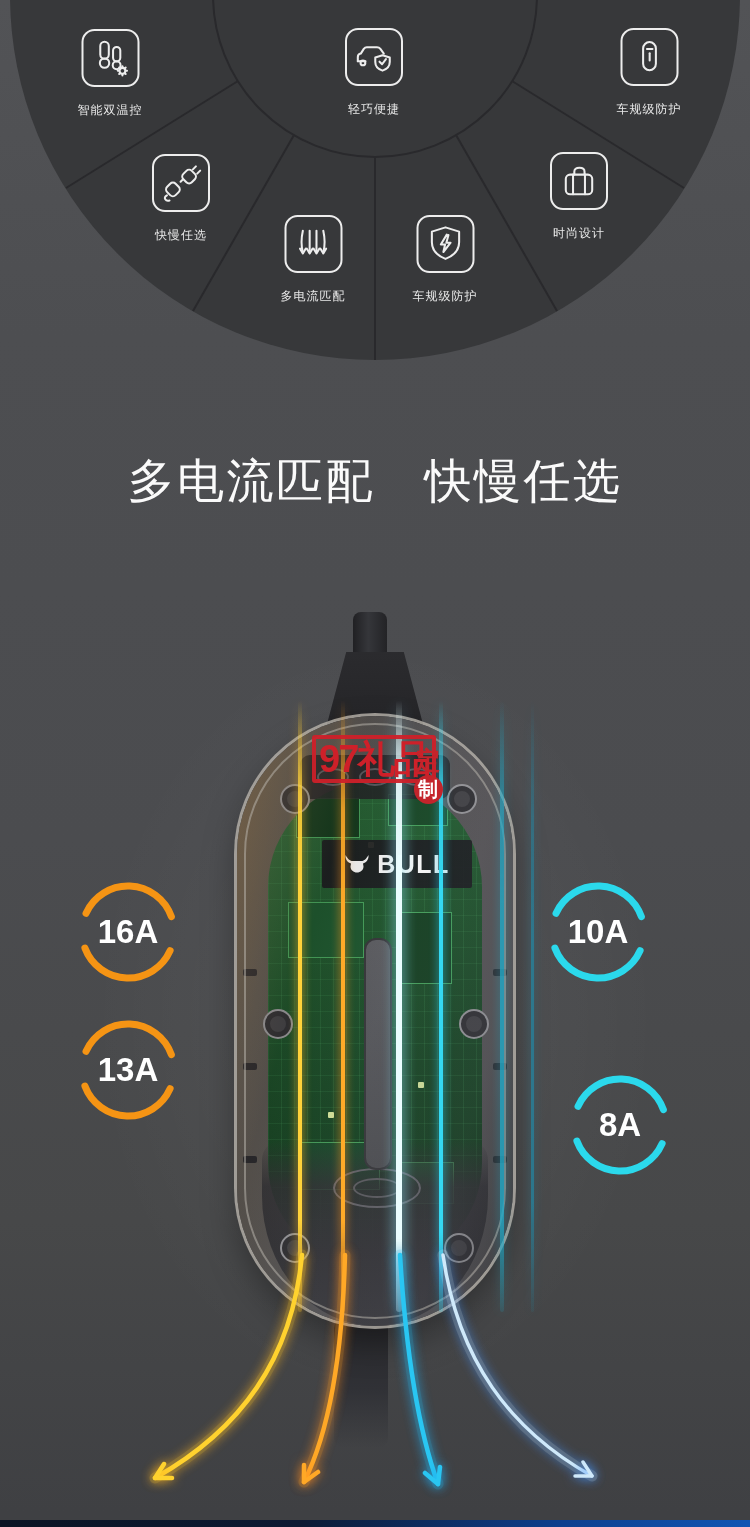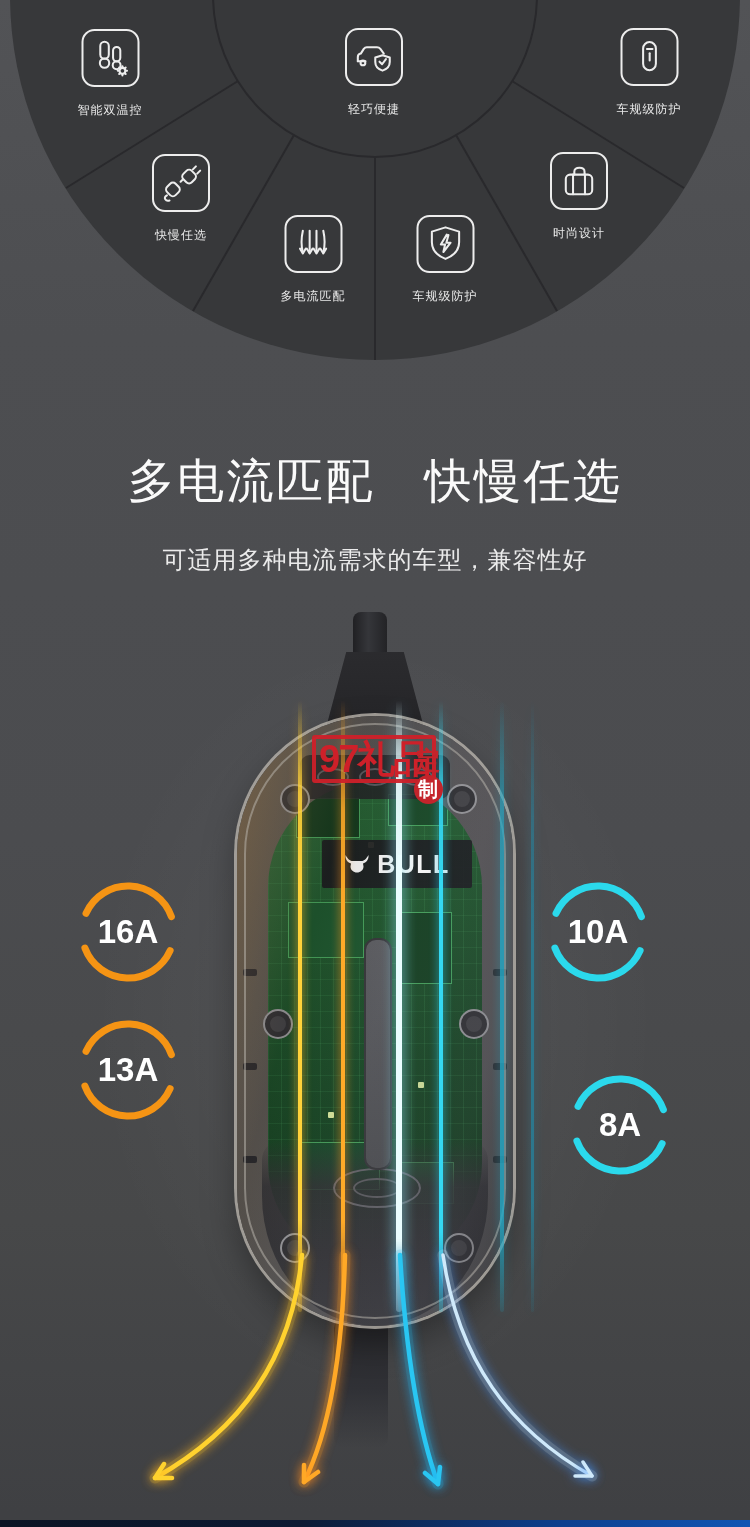--- a/index.html
+++ b/index.html
@@ -199,21 +199,20 @@
     <svg class="fi" width="46" height="46" viewBox="0 0 54 54">
       <path d="M27 7.5 l16 5 v12.5 c0 10-7 16-16 19.5 c-9-3.5-16-9.5-16-19.5 V12.5 Z"></path>
       <polyline points="28.5,16 21.5,27.5 26.5,27.5 24.5,36.5 33,25.5 28,25.5 30.5,16.5"></polyline>
     </svg>
   </div>
   <div class="fi-label">车规级防护</div>
 </div>
 
 <div class="abs title">多电流匹配　快慢任选</div>
 <div class="abs subtitle">
-  <div>可适用多种电流需求的车型，兼容性好</div>
 </div>
 
 <div class="abs bg-glow"></div>
 <div class="abs cable-top"></div>
 <div class="abs strain"></div>
 
 <div class="abs dev-body">
   <div class="pcb">
     <div class="chip" style="left:28px;top:16px;width:62px;height:38px;background:#0e3418;"></div>
     <div class="chip" style="left:120px;top:12px;width:58px;height:30px;background:#124221;"></div>

